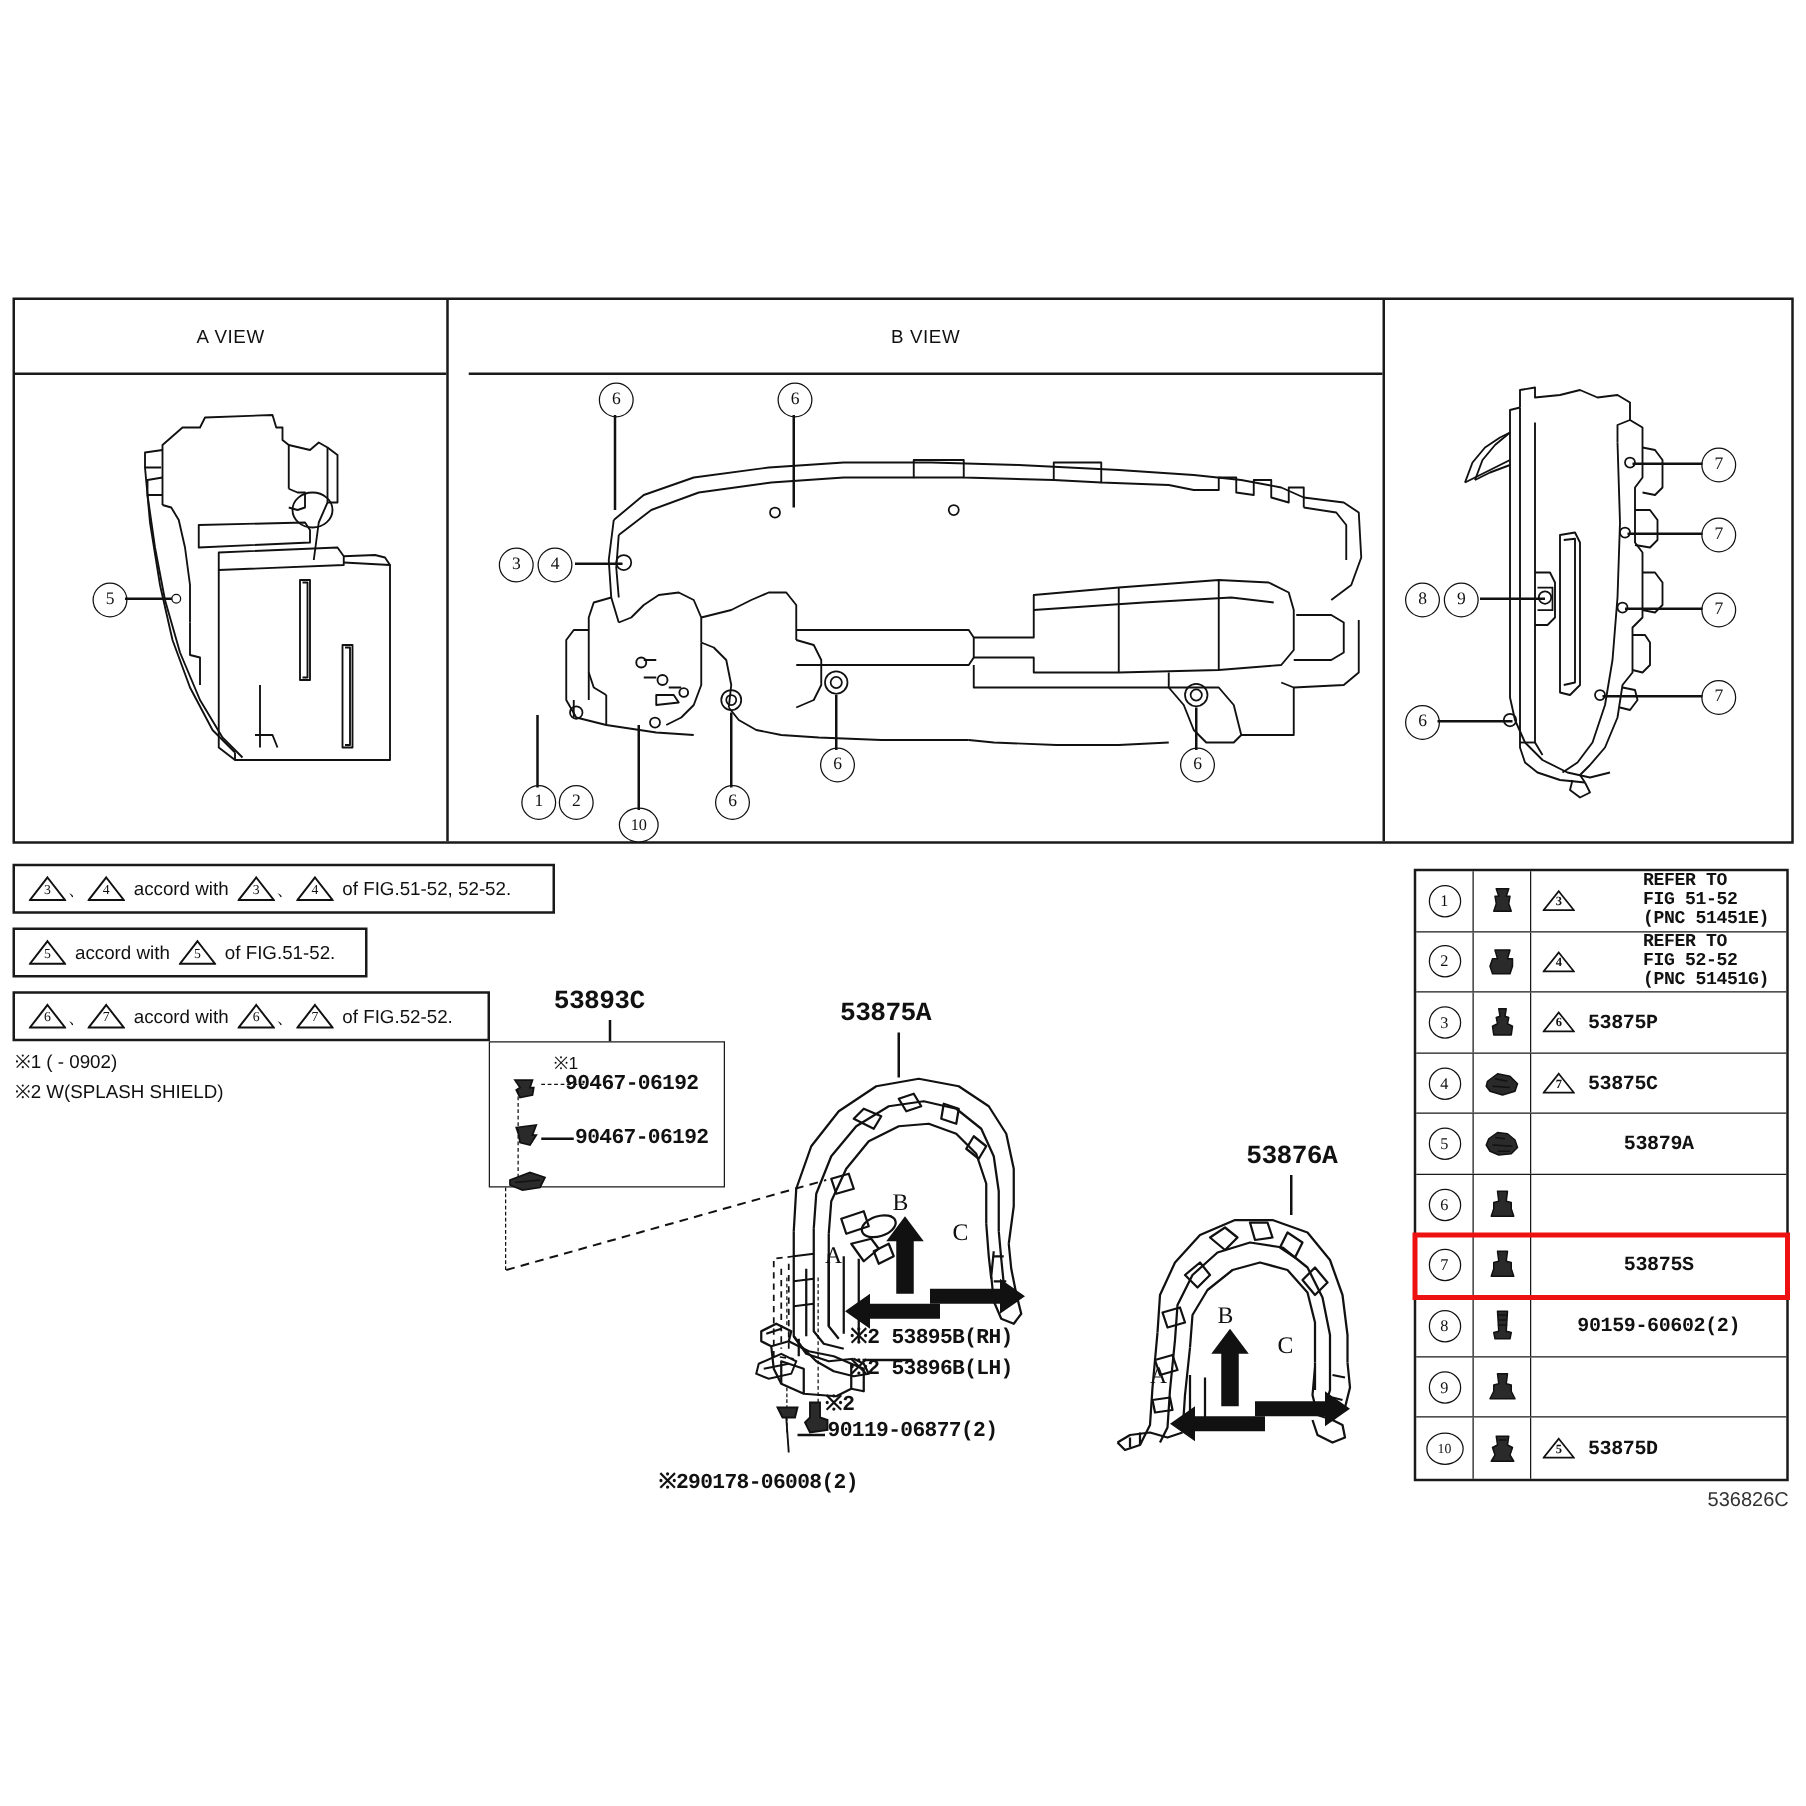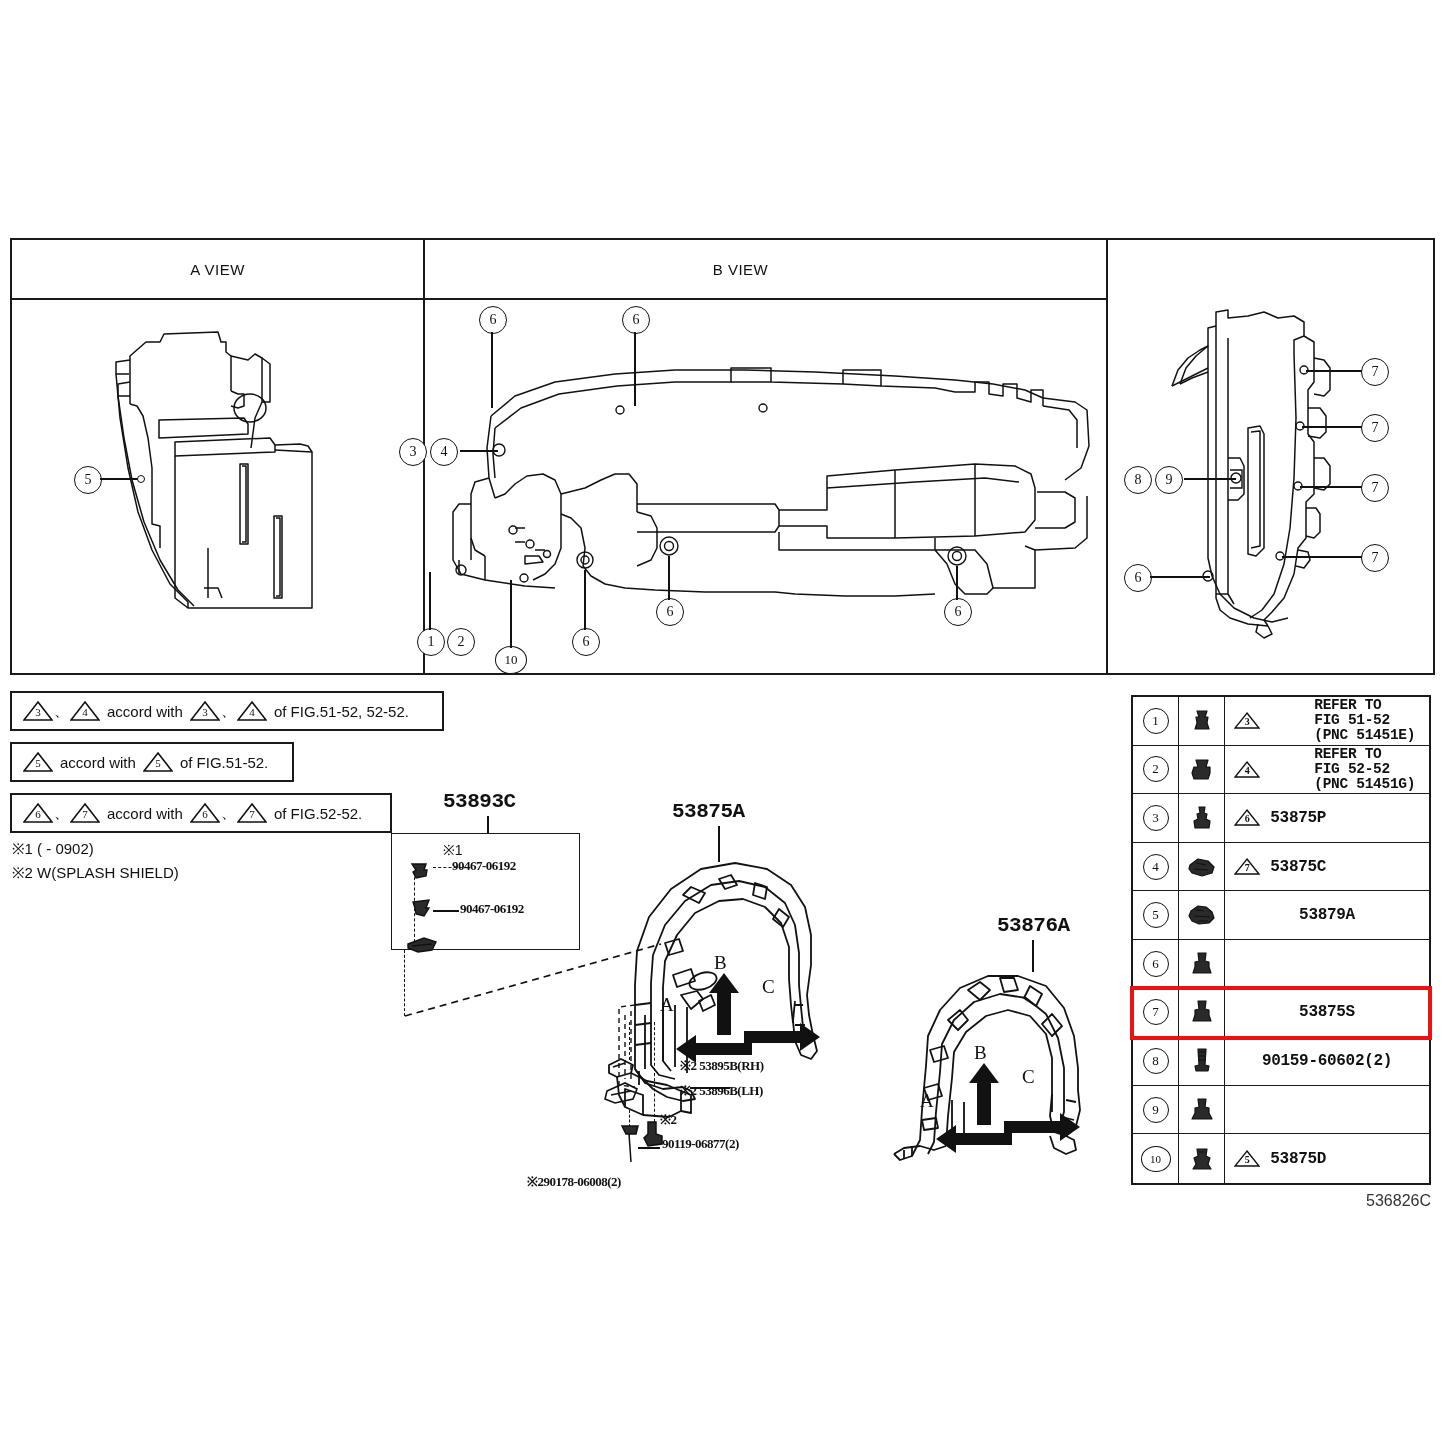--- a/index.html
+++ b/index.html
@@ -5,21 +5,21 @@
   html,body{margin:0;padding:0;background:#ffffff;}
   body{width:1445px;height:1445px;position:relative;
        font-family:"Liberation Sans", sans-serif;color:#111;overflow:hidden;}
 
   .abs{position:absolute;}
 
   
   #views-table{left:10px;top:238px;width:1425px;height:437px;border:2px solid #1a1a1a;box-sizing:border-box;}
   .vcol{position:absolute;top:0;bottom:0;box-sizing:border-box;}
   .vcol.sep{border-right:2px solid #1a1a1a;}
-  #vcol-a{left:0;width:413px;}
+  #vcol-a{left:0;width:347px;}
   #vcol-b{left:363px;width:733px;}
   #vcol-c{left:1096px;width:325px;}
   .vhead{height:58px;border-bottom:2px solid #1a1a1a;display:flex;align-items:center;justify-content:center;
          font-size:15px;letter-spacing:.5px;}
   .vbody{position:absolute;top:58px;left:0;right:0;bottom:0;}
 
   
   .callout{position:absolute;width:26px;height:26px;border:1.8px solid #111;border-radius:50%;
            display:flex;align-items:center;justify-content:center;font-size:14px;background:#fff;
            font-family:"Liberation Serif", serif;}
@@ -55,22 +55,22 @@
          border-right:1.6px solid #1a1a1a;box-sizing:border-box;}
   .pname{flex:1;display:flex;align-items:center;padding-left:8px;box-sizing:border-box;
          font-size:16px;font-family:"Liberation Mono", monospace;font-weight:bold;letter-spacing:-.3px;}
   .pname.ctr{justify-content:center;padding-left:0;}
   .pname .multi{line-height:1.05;font-size:14.5px;margin-left:44px;}
   .prow.hl{outline:4px solid #ee1111;outline-offset:-1px;z-index:5;}
 
   
   .plabel{position:absolute;font-family:"Liberation Mono", monospace;font-weight:bold;
           font-size:21px;letter-spacing:-.5px;white-space:nowrap;}
-  .slabel{position:absolute;font-family:Liberation Serif, serif;font-weight:bold;
-          font-size:13px;letter-spacing:-.5px;white-space:nowrap;}
+  .slabel{position:absolute;font-family:Liberation Mono, monospace;font-weight:bold;
+          font-size:17px;letter-spacing:-.5px;white-space:nowrap;}
   .dirlabel{position:absolute;font-family:"Liberation Serif", serif;font-size:19px;}
   .notetxt{position:absolute;font-size:15px;white-space:nowrap;}
   #drawno{position:absolute;right:14px;top:1192px;font-size:16px;color:#333;
           font-family:"Liberation Sans", sans-serif;}
 
   .insetbox{position:absolute;border:1.8px solid #1a1a1a;background:#fff;box-sizing:border-box;}
 </style>
 </head>
 <body>
 

